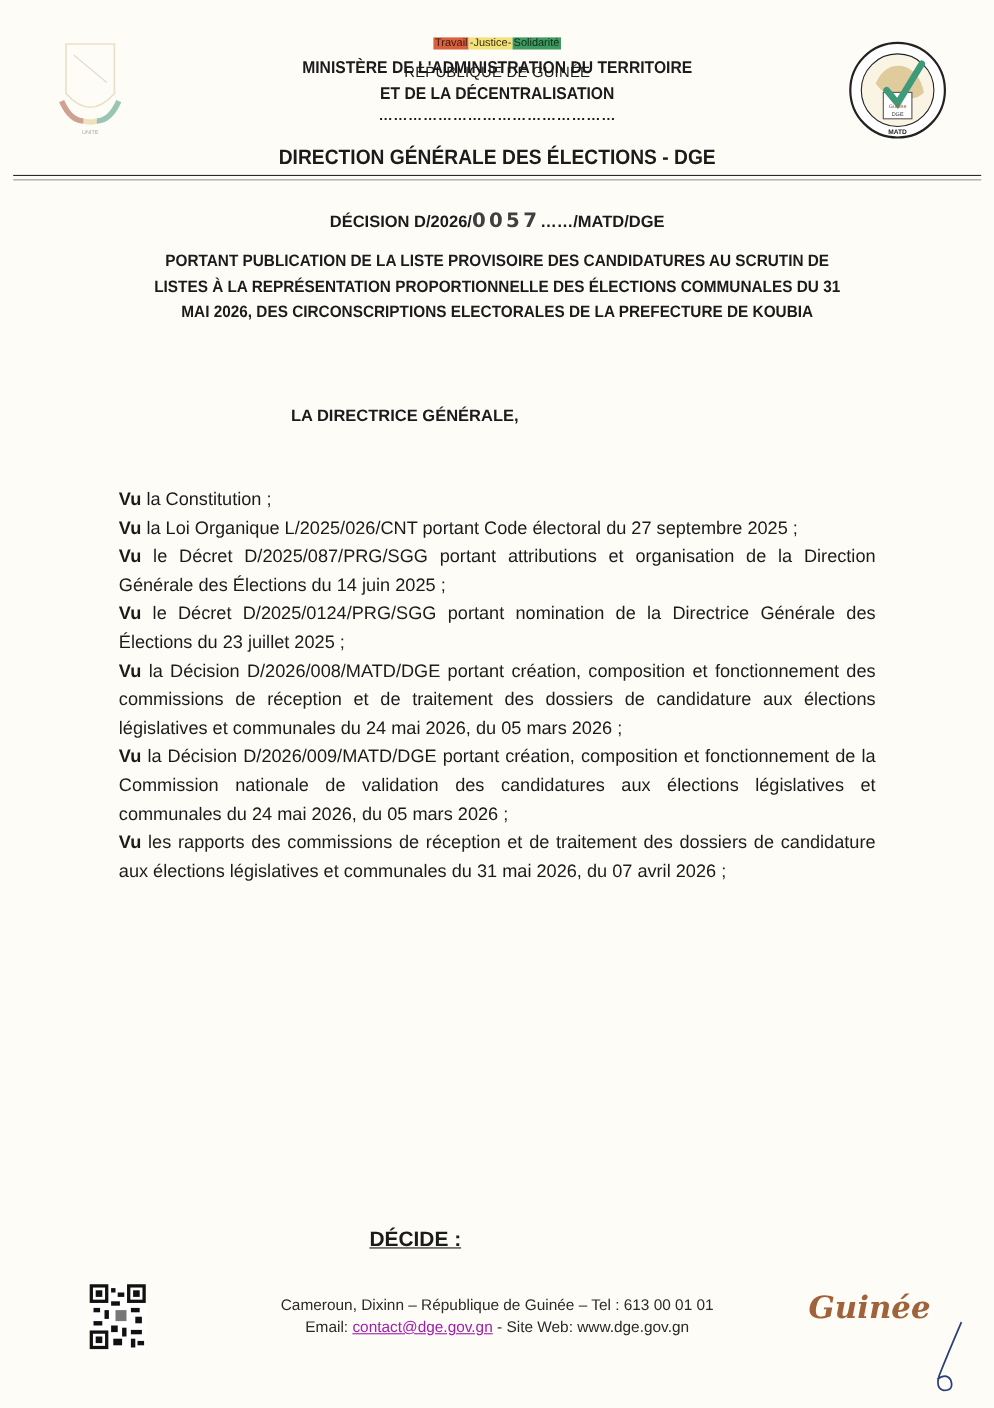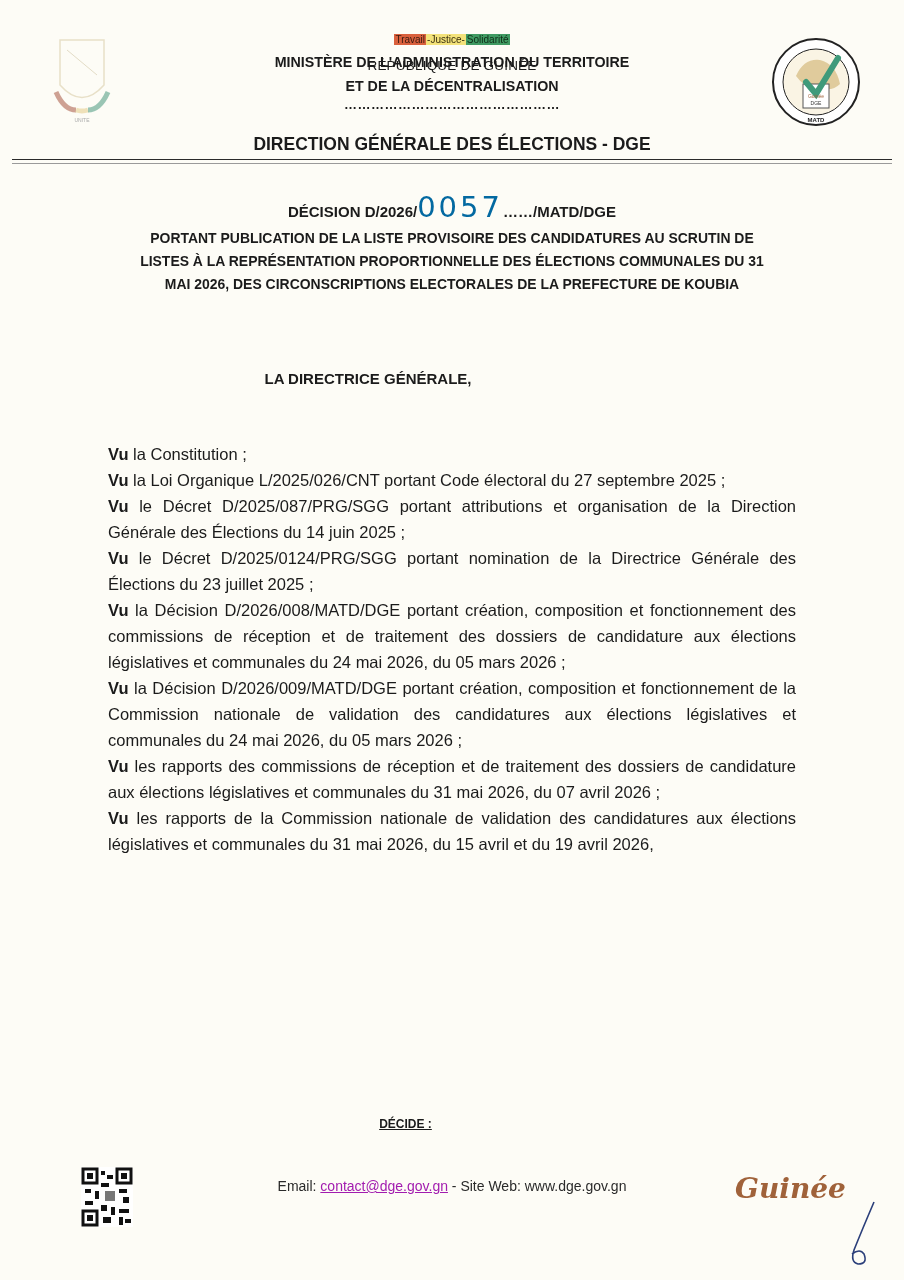--- a/index.html
+++ b/index.html
@@ -21,27 +21,27 @@
   .motto span { padding: 0 1px; }
   .m1 { background: #d9603d; color: #3a1a10; }
   .m2 { background: #f3e27a; color: #3a3010; }
   .m3 { background: #3f9a62; color: #0f2c18; }
   .ministry { left: 0; width: 904px; top: 50px; font-size: 15.5px; font-weight: bold; line-height: 24px; transform: scaleX(0.92); }
   .dots { left: 0; width: 904px; top: 97px; font-size: 13px; font-weight: bold; letter-spacing: 0.5px; }
   .dge-title { left: 0; width: 904px; top: 133px; font-size: 19px; font-weight: bold; transform: scaleX(0.92); }
   .hr { left: 12px; width: 880px; top: 159px; height: 0; border-top: 1.5px solid #2a2a2a; }
   .hr2 { left: 12px; width: 880px; top: 163px; height: 0; border-top: 1px solid #9a9a9a; }
   .decision { left: 0; width: 904px; top: 190px; font-size: 15px; font-weight: bold; }
-  .decision .handnum { color: #0369a1; font-family: "DejaVu Sans", sans-serif; font-weight: normal; font-size: 29px; letter-spacing: 3px; }
+  .decision .handnum { color: #404040; font-family: "DejaVu Sans", sans-serif; font-weight: bold; font-size: 18px; letter-spacing: 3px; }
   .subject { left: 110px; width: 684px; top: 226px; font-size: 15px; font-weight: bold; line-height: 23px; transform: scaleX(0.93); }
   .directrice { left: 0; width: 736px; top: 370px; font-size: 15px; font-weight: bold; }
   .body-text { left: 108px; width: 688px; top: 441px; font-size: 16.5px; line-height: 26px; }
   .body-text p { margin: 0; text-align: justify; }
   .vu { font-weight: bold; }
-  .decide { left: 0; width: 755px; top: 1117px; font-size: 12px; font-weight: bold; text-decoration: underline; padding-left: 28px; }
+  .decide { left: 0; width: 755px; top: 1117px; font-size: 19px; font-weight: bold; text-decoration: underline; }
   .qr { left: 81px; top: 1167px; width: 52px; height: 60px; }
   .footer { left: 0; width: 904px; top: 1176px; font-size: 14px; line-height: 20px; color: #2a2a2a; }
   .footer a { color: #a21caf; text-decoration: underline; }
   .guinee-logo { left: 735px; top: 1172px; font-family: "DejaVu Serif", serif; font-style: italic; font-size: 28px; color: #a0623a; font-weight: bold; }
   .sign { left: 840px; top: 1200px; }
 </style>
 </head>
 <body>
 
 <div class="abs coat">
@@ -91,21 +91,20 @@
 <div class="abs center directrice">LA DIRECTRICE GÉNÉRALE,</div>
 
 <div class="abs body-text">
   <p><span class="vu">Vu</span><span> la Constitution ;</span></p>
   <p><span class="vu">Vu</span><span> la Loi Organique L/2025/026/CNT portant Code électoral du 27 septembre 2025 ;</span></p>
   <p><span class="vu">Vu</span><span> le Décret D/2025/087/PRG/SGG portant attributions et organisation de la Direction Générale des Élections du 14 juin 2025 ;</span></p>
   <p><span class="vu">Vu</span><span> le Décret D/2025/0124/PRG/SGG portant nomination de la Directrice Générale des Élections du 23 juillet 2025 ;</span></p>
   <p><span class="vu">Vu</span><span> la Décision D/2026/008/MATD/DGE portant création, composition et fonctionnement des commissions de réception et de traitement des dossiers de candidature aux élections législatives et communales du 24 mai 2026, du 05 mars 2026 ;</span></p>
   <p><span class="vu">Vu</span><span> la Décision D/2026/009/MATD/DGE portant création, composition et fonctionnement de la Commission nationale de validation des candidatures aux élections législatives et communales du 24 mai 2026, du 05 mars 2026 ;</span></p>
   <p><span class="vu">Vu</span><span> les rapports des commissions de réception et de traitement des dossiers de candidature aux élections législatives et communales du 31 mai 2026, du 07 avril 2026 ;</span></p>
-  <p><span class="vu">Vu</span><span> les rapports de la Commission nationale de validation des candidatures aux élections législatives et communales du 31 mai 2026, du 15 avril et du 19 avril 2026,</span></p>
 </div>
 
 <div class="abs center decide">DÉCIDE :</div>
 
 <div class="abs qr">
   <svg width="52" height="60" viewBox="0 0 52 60">
     <rect x="0" y="0" width="52" height="60" fill="#fff"></rect>
     <rect x="2" y="2" width="14" height="14" fill="none" stroke="#111" stroke-width="3"></rect>
     <rect x="6" y="6" width="6" height="6" fill="#111"></rect>
     <rect x="2" y="44" width="14" height="14" fill="none" stroke="#111" stroke-width="3"></rect>
@@ -124,20 +123,21 @@
       <rect x="20" y="38" width="6" height="6" fill="#111"></rect>
     <rect x="30" y="40" width="4" height="8" fill="#111"></rect>
       <rect x="38" y="42" width="10" height="4" fill="#111"></rect>
     <rect x="22" y="50" width="8" height="6" fill="#111"></rect>
       <rect x="38" y="50" width="4" height="8" fill="#111"></rect>
     <rect x="44" y="52" width="6" height="4" fill="#111"></rect>
   </svg>
 </div>
 
 <div class="abs center footer">
+  <div>Cameroun, Dixinn – République de Guinée – Tel : 613 00 01 01</div>
   <div><span>Email: </span><a>contact@dge.gov.gn</a><span> - Site Web: www.dge.gov.gn</span></div>
 </div>
 
 <div class="abs guinee-logo">Guinée</div>
 <div class="abs sign">
   <svg width="40" height="70" viewBox="0 0 40 70">
     <path d="M34 2 Q22 30 14 50 Q10 62 18 64 Q28 64 24 54 Q20 48 12 54" stroke="#2b3f7a" stroke-width="1.6" fill="none"></path>
   </svg>
 </div>
 

